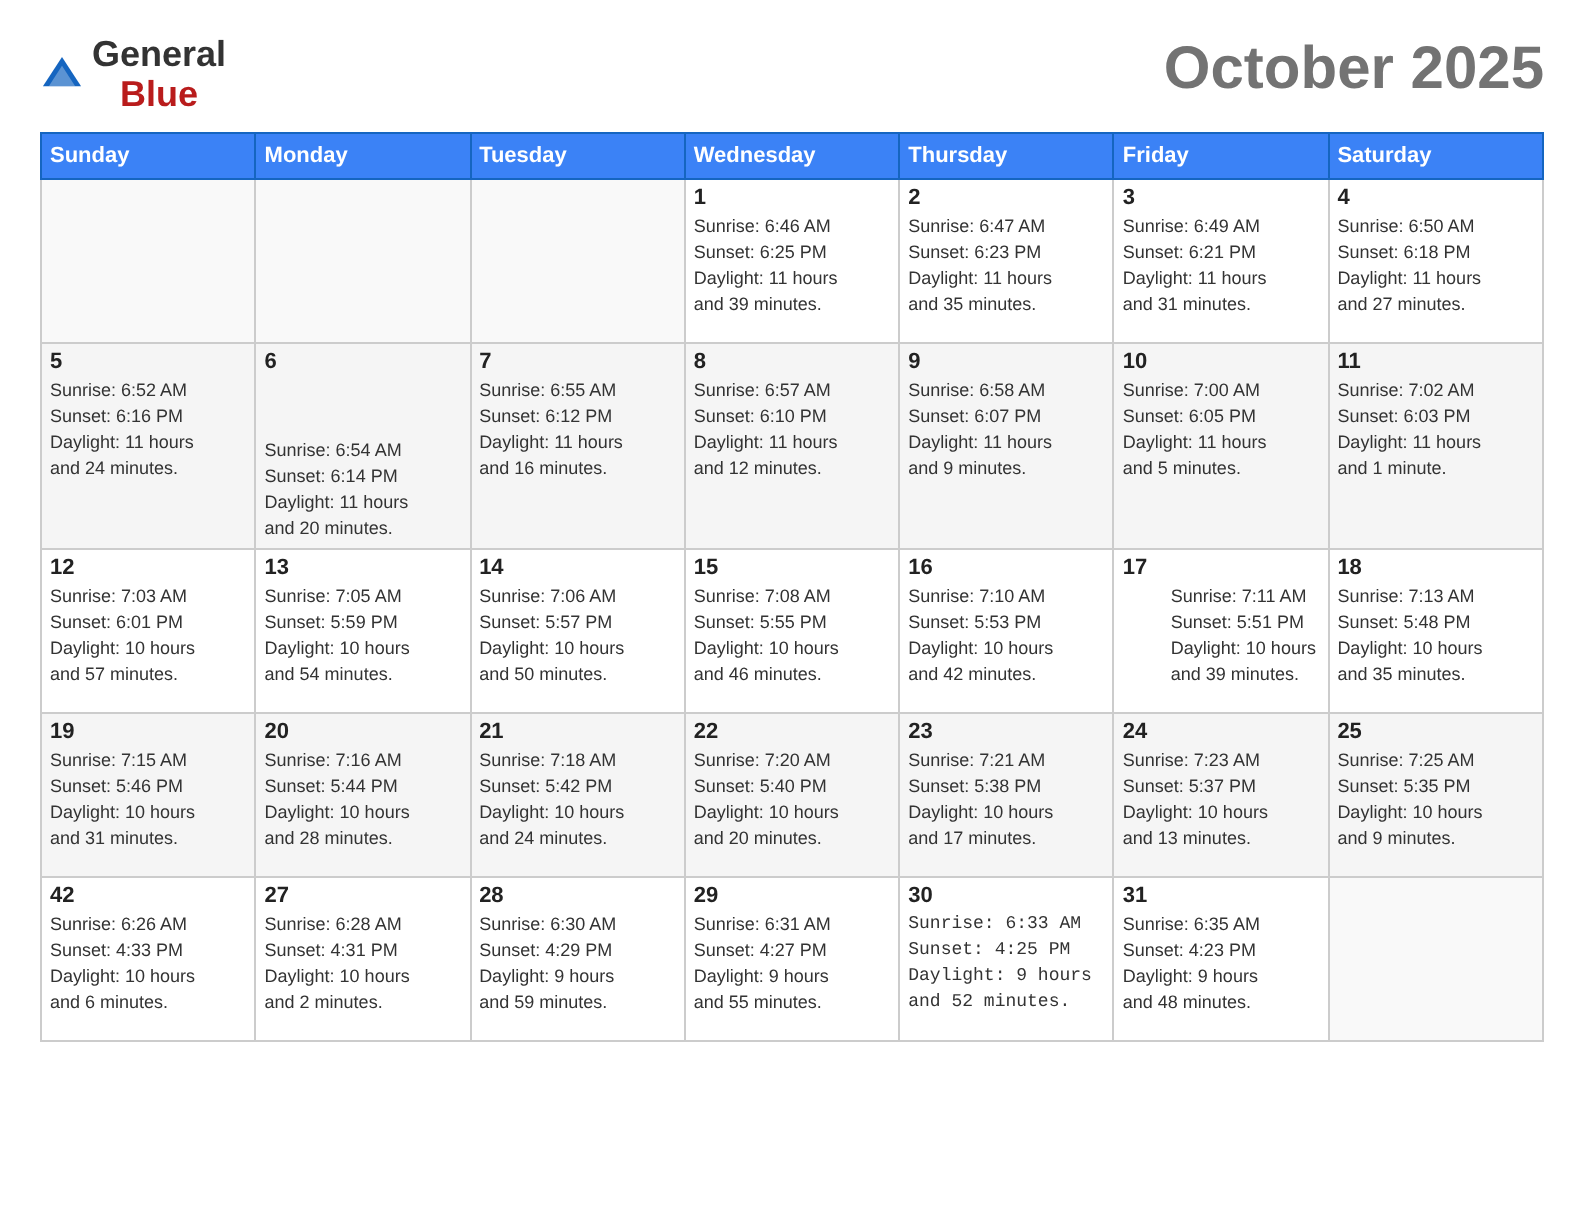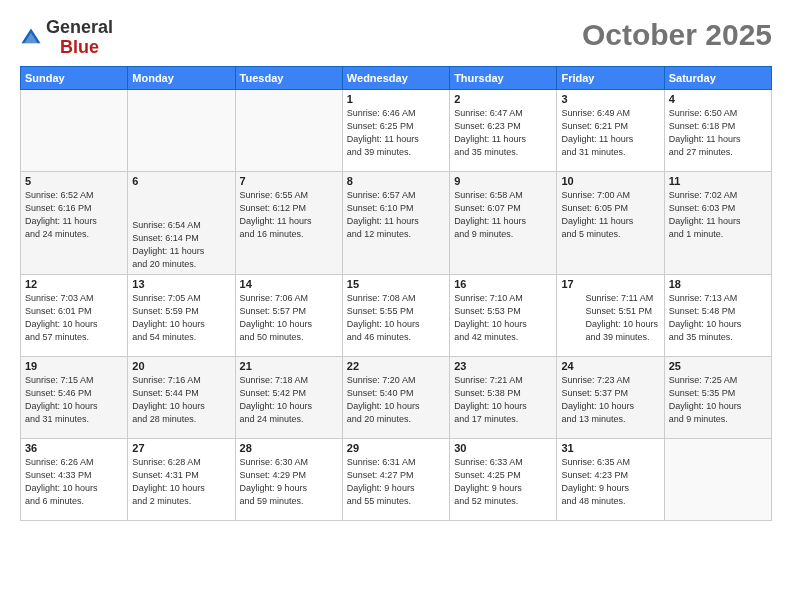--- a/index.html
+++ b/index.html
@@ -309,21 +309,21 @@
           <td>
             <span class="day-num">25</span>
             <div class="day-info" style="white-space: pre-line;">Sunrise: 7:25 AM
 Sunset: 5:35 PM
 Daylight: 10 hours
 and 9 minutes.</div>
           </td>
         </tr>
         <tr>
           <td>
-            <span class="day-num">36</span>
+            <span class="day-num">42</span>
             <div class="day-info" style="white-space: pre-line;">Sunrise: 6:26 AM
 Sunset: 4:33 PM
 Daylight: 10 hours
 and 6 minutes.</div>
           </td>
           <td>
             <span class="day-num">27</span>
             <div class="day-info" style="white-space: pre-line;">Sunrise: 6:28 AM
 Sunset: 4:31 PM
 Daylight: 10 hours
@@ -338,21 +338,21 @@
           </td>
           <td>
             <span class="day-num">29</span>
             <div class="day-info" style="white-space: pre-line;">Sunrise: 6:31 AM
 Sunset: 4:27 PM
 Daylight: 9 hours
 and 55 minutes.</div>
           </td>
           <td>
             <span class="day-num">30</span>
-            <div class="day-info" style="white-space: pre-line;">Sunrise: 6:33 AM
+            <div class="day-info" style="white-space: pre-line; font-family: Liberation Mono, monospace;">Sunrise: 6:33 AM
 Sunset: 4:25 PM
 Daylight: 9 hours
 and 52 minutes.</div>
           </td>
           <td>
             <span class="day-num">31</span>
             <div class="day-info" style="white-space: pre-line;">Sunrise: 6:35 AM
 Sunset: 4:23 PM
 Daylight: 9 hours
 and 48 minutes.</div>

